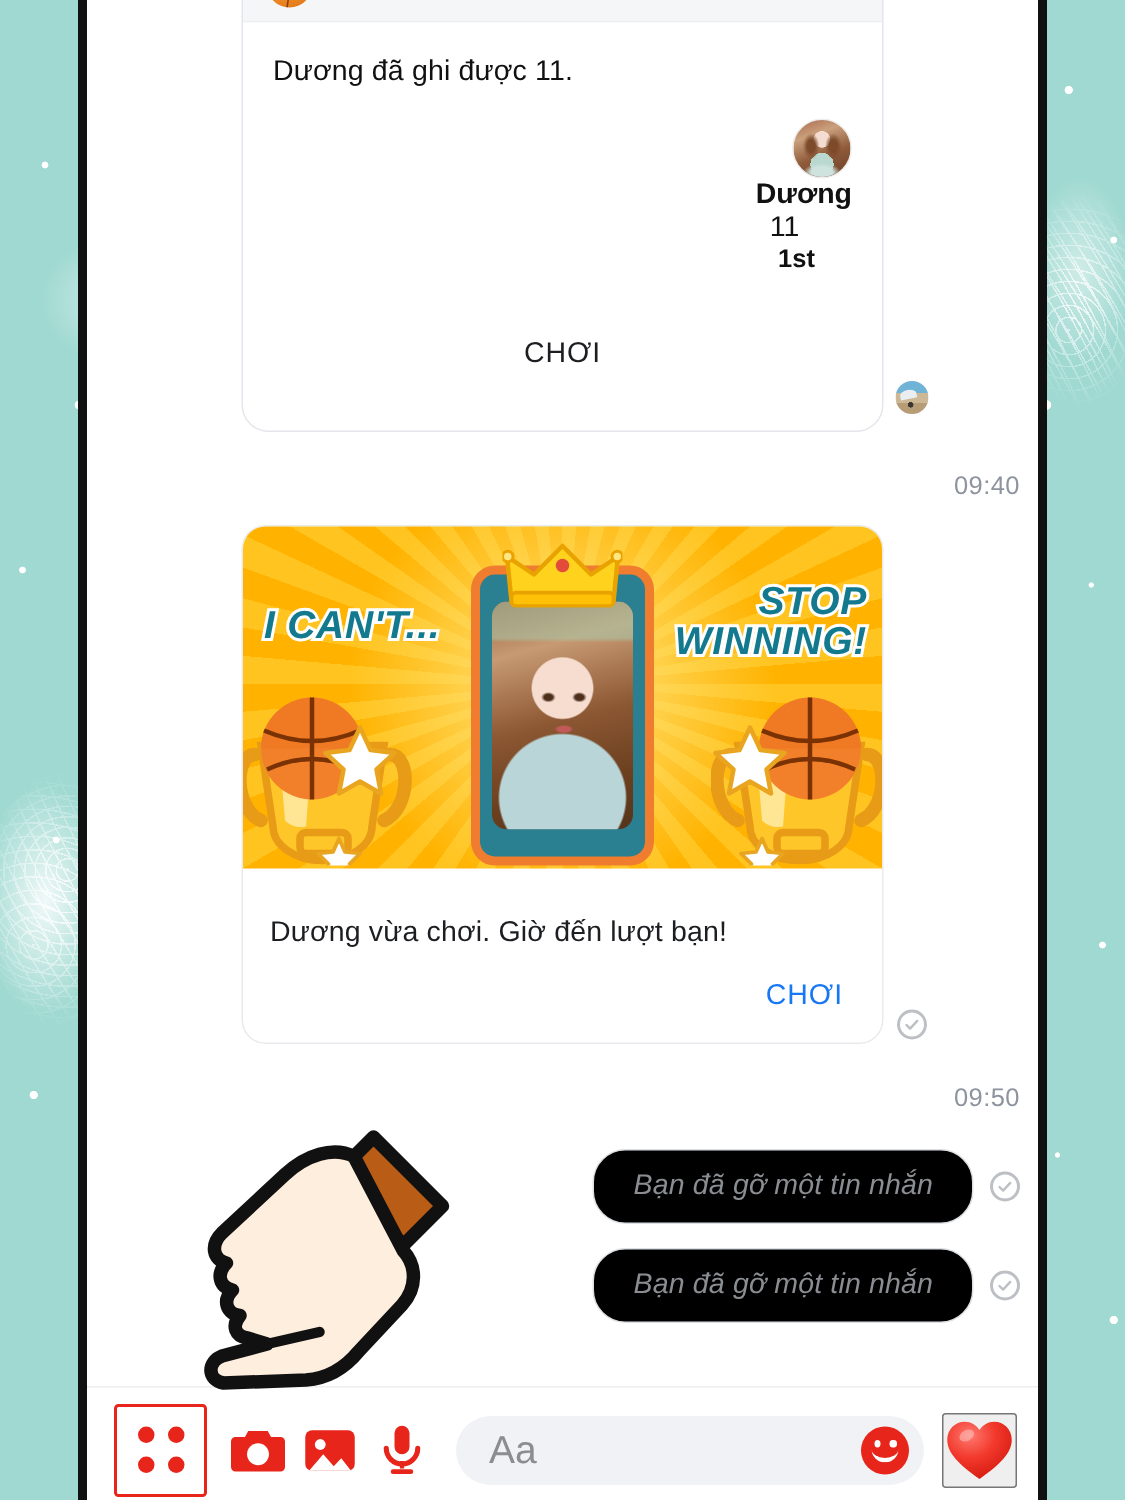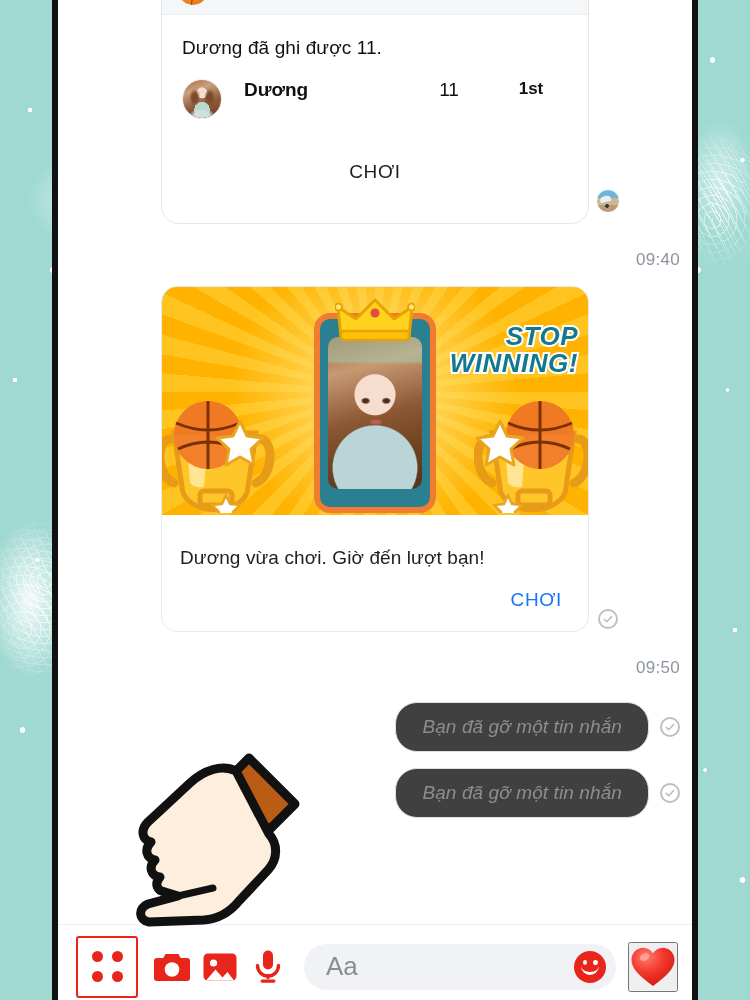--- a/index.html
+++ b/index.html
@@ -152,22 +152,23 @@
   }
   .game-card-body { padding: 18px 18px 6px; }
   .score-line {
     font-size: 19px;
     color: #111;
     padding: 4px 2px 18px;
     letter-spacing: .1px;
   }
   .score-row {
     display: flex;
-    align-items: flex-start;
+    align-items: flex-end;
     padding: 2px 2px 10px;
+    flex-direction: column;
   }
   .avatar-sm {
     width: 40px; height: 40px; border-radius: 50%;
     flex: 0 0 auto;
     background:
       radial-gradient(circle at 50% 78%, #b9d8cf 0 22%, transparent 22%),
       radial-gradient(circle at 50% 34%, #f4ddd0 0 17%, transparent 18%),
       linear-gradient(160deg,#a9684a 0%,#caa07d 28%,#8e5a3a 60%,#6d4027 100%);
     border: 1px solid #eee;
     position: relative;
@@ -354,21 +355,21 @@
     padding: 8px 0;
     position: relative;
   }
   .bubble-removed {
     border: 1px solid #dcdfe3;
     border-radius: 22px;
     padding: 13px 26px;
     font-size: 19px;
     font-style: italic;
     color: #8a8d91;
-    background: #404040;
+    background: #000000;
     max-width: 300px;
     letter-spacing: .1px;
   }
   .row-out .check-tick {
     position: static;
     margin-left: 11px;
     flex: 0 0 auto;
   }
 
   
@@ -511,20 +512,21 @@
           </div>
         </div>
         <div class="seen-avatar"></div>
       </div>
 
       <div class="timestamp">09:40</div>
 
       <div class="sticker-card">
         <div class="sticker-img">
 
+          <div class="cap-left cap-text">I CAN'T...</div>
           <div class="cap-right cap-text">STOP WINNING!</div>
 
           <svg class="trophy left" viewBox="0 0 120 130">
             <path d="M14 56 C0 56 0 92 18 100" fill="none" stroke="#e79b16" stroke-width="9" stroke-linecap="round"></path>
             <path d="M104 56 C118 56 118 92 100 100" fill="none" stroke="#e79b16" stroke-width="9" stroke-linecap="round"></path>
             <path d="M18 50 H100 L92 104 A32 22 0 0 1 26 104 Z" fill="#ffc629" stroke="#e79b16" stroke-width="5"></path>
             <path d="M30 52 H52 L48 104 A14 12 0 0 1 34 100 Z" fill="#fff0b8" opacity=".75"></path>
             <rect x="44" y="108" width="32" height="14" rx="4" fill="#ffc629" stroke="#e79b16" stroke-width="5"></rect>
             <circle cx="52" cy="52" r="34" fill="#f2802a"></circle>
             <path d="M18 52 a34 34 0 0 1 68 0" fill="#ef6d1b" opacity=".35"></path>

